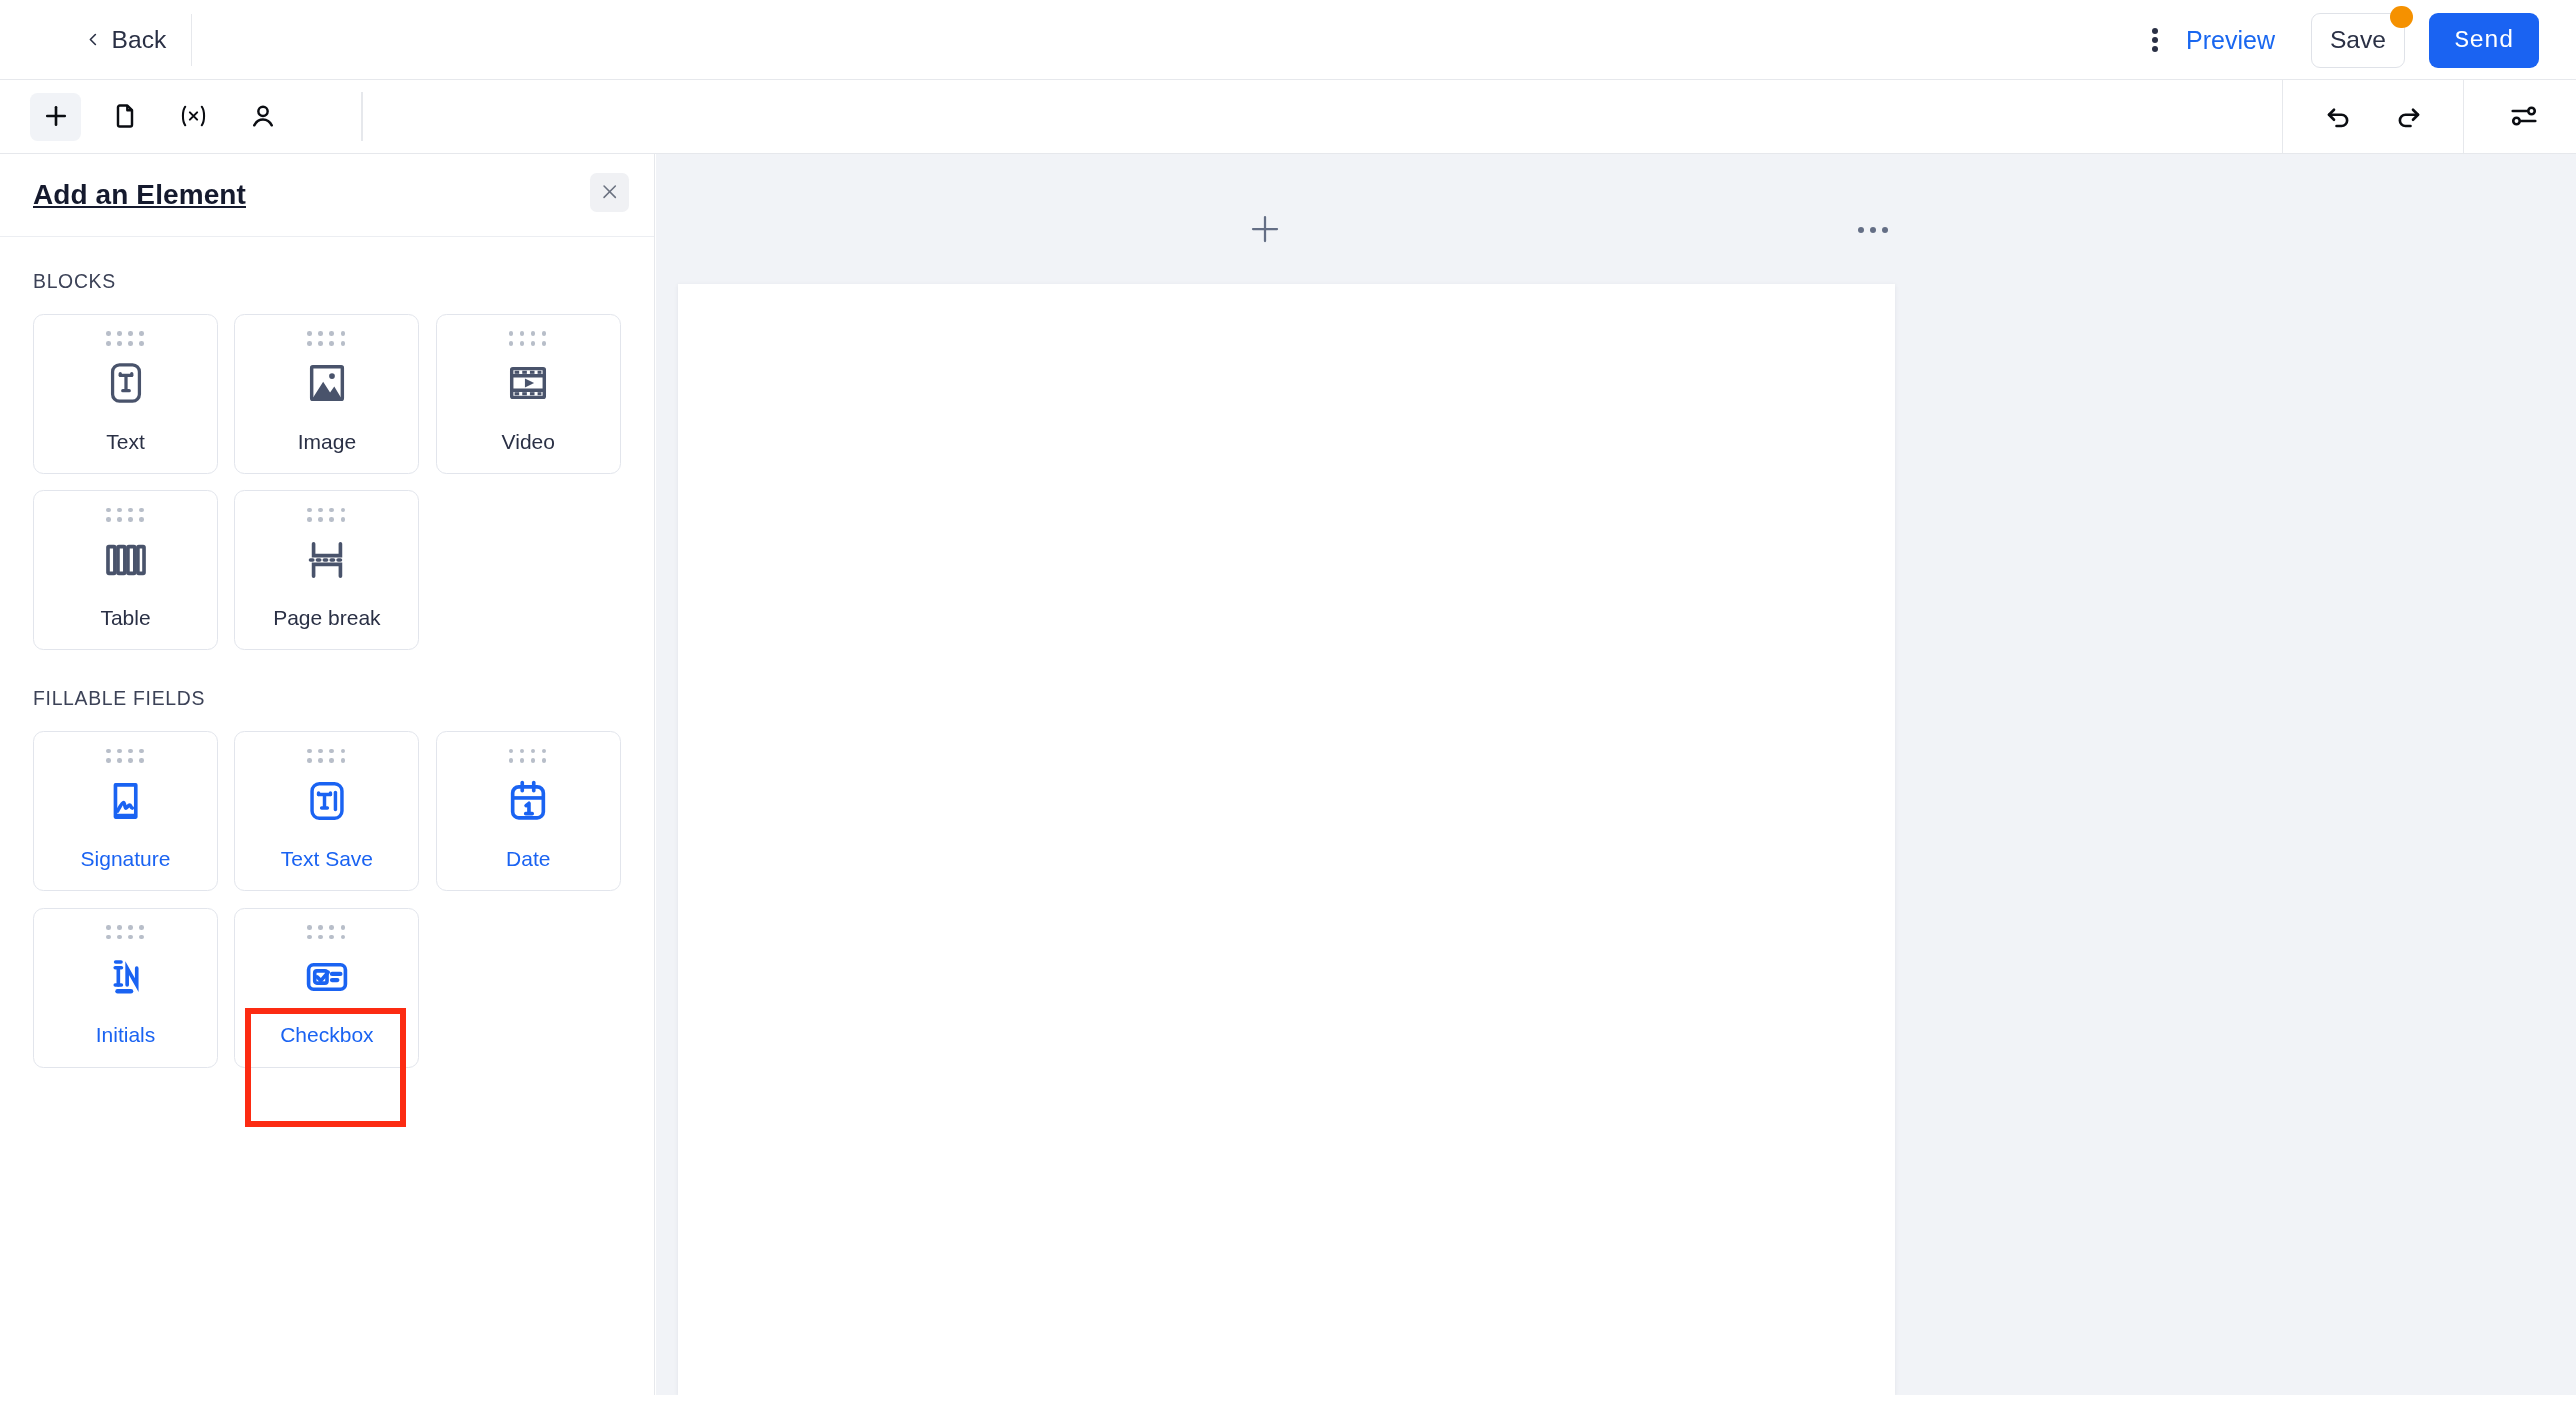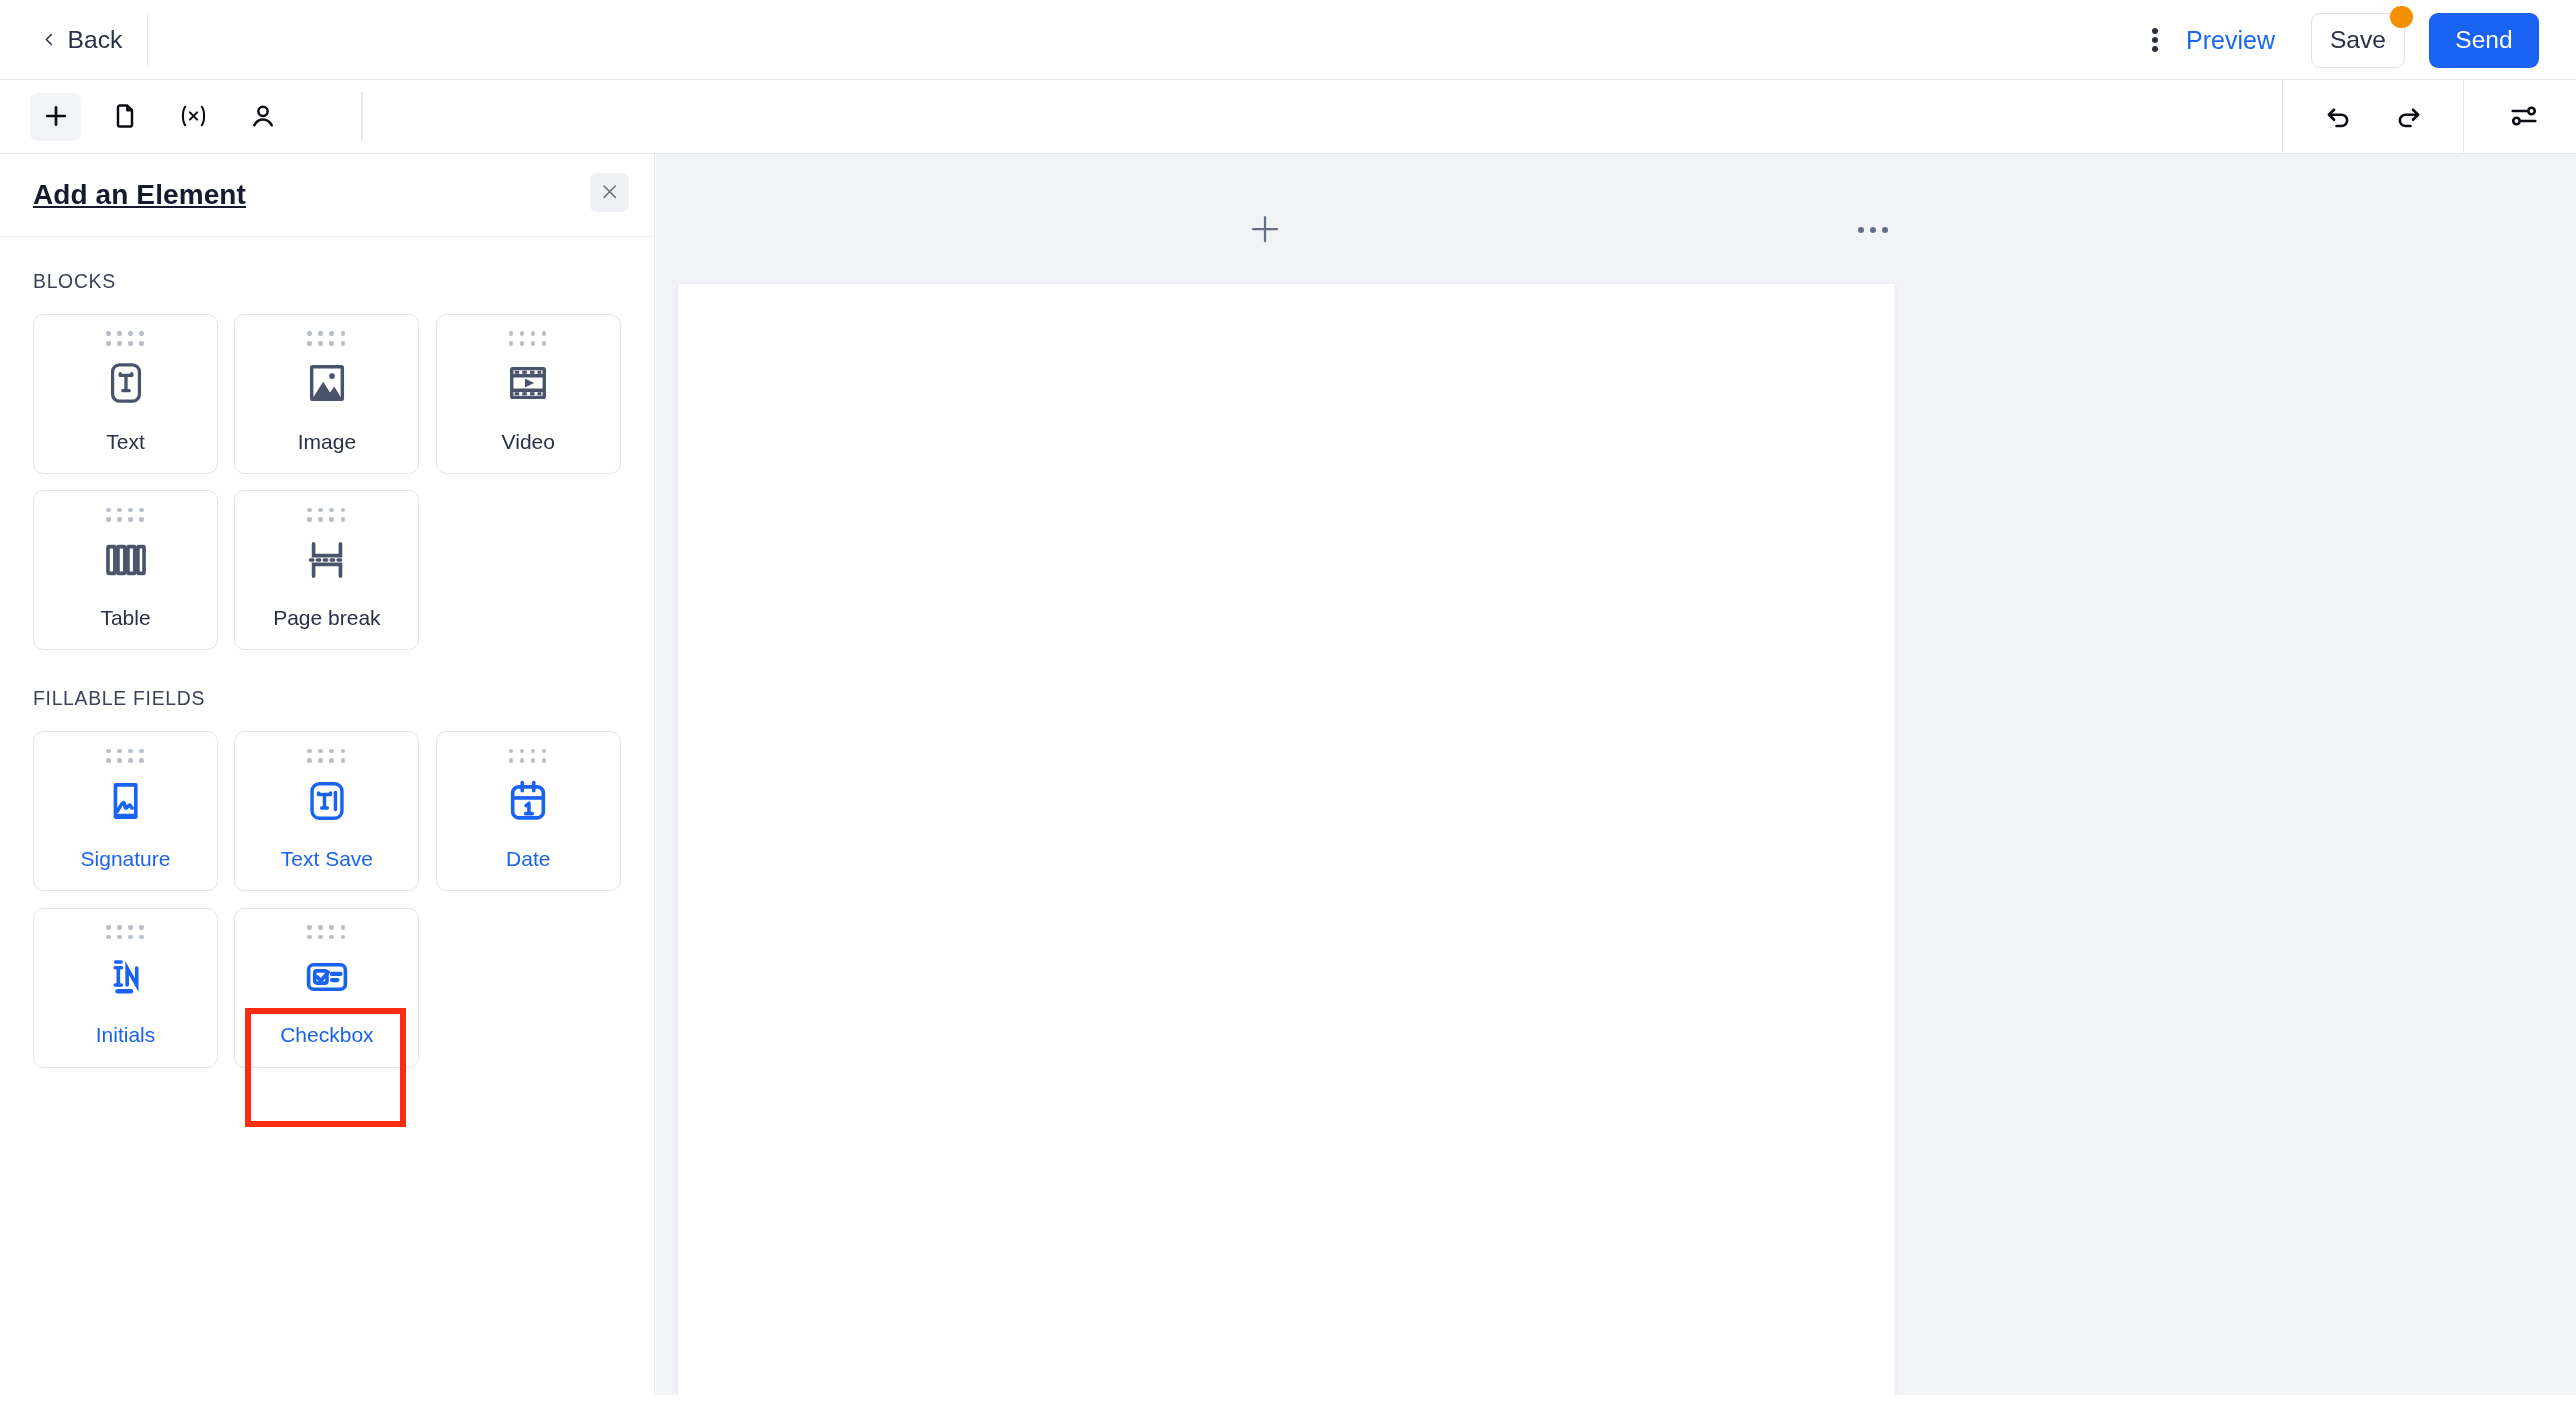--- a/index.html
+++ b/index.html
@@ -15,20 +15,21 @@
   
   .topbar {
     position: absolute;
     top: 0; left: 0;
     width: 2576px;
     height: 80px;
     background: #ffffff;
     border-bottom: 1.5px solid #e6e8ec;
     display: flex;
     align-items: center;
+    padding-left: 44px;
   }
   .back-btn {
     display: flex;
     align-items: center;
     gap: 10.4px;
     margin-left: 42px;
     height: 52px;
     padding-right: 25px;
     border-right: 1.5px solid #e6e8ec;
     cursor: pointer;
@@ -111,21 +112,21 @@
     border-radius: 50%;
     background: #f59100;
   }
   .send-btn {
     width: 110px;
     height: 55px;
     border: none;
     border-radius: 9px;
     background: #1a63f2;
     color: #ffffff;
-    font-family: Liberation Sans, sans-serif;
+    font-family: Liberation Mono, monospace;
     font-size: 24.6px;
     cursor: pointer;
     margin-right: 37px;
   }
 
   
   .toolbar {
     position: absolute;
     top: 80px; left: 0;
     width: 2576px;

